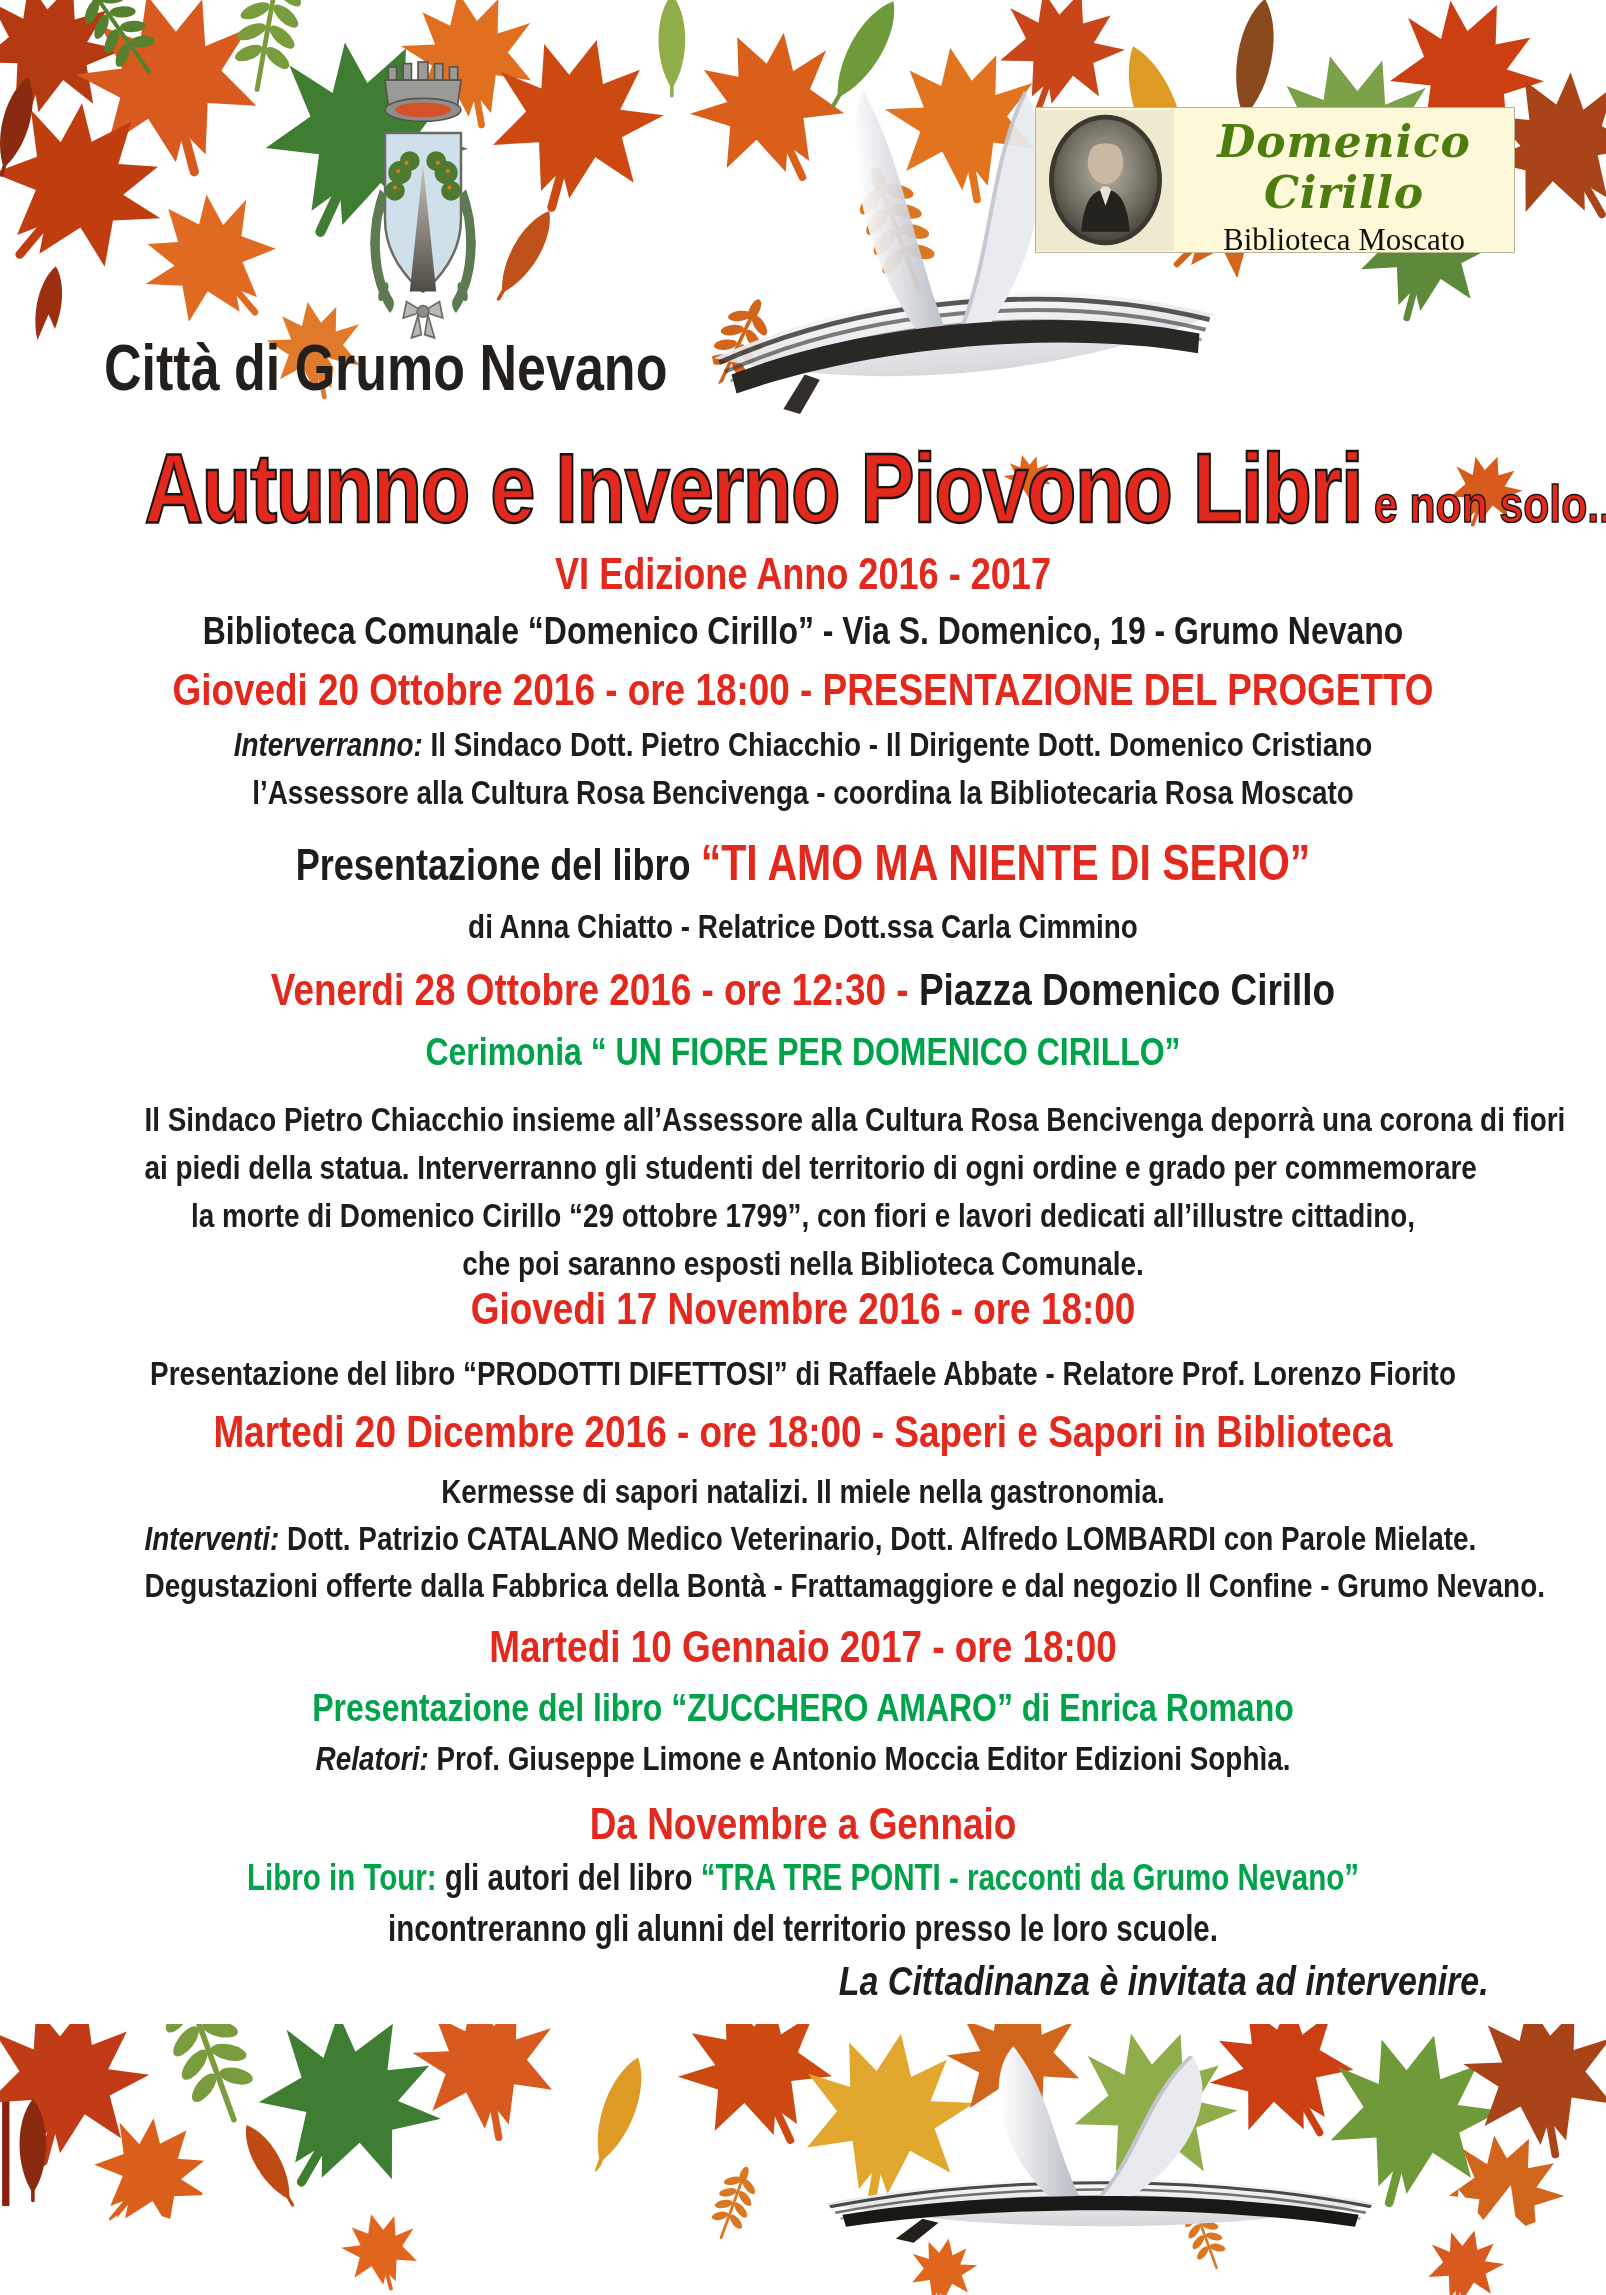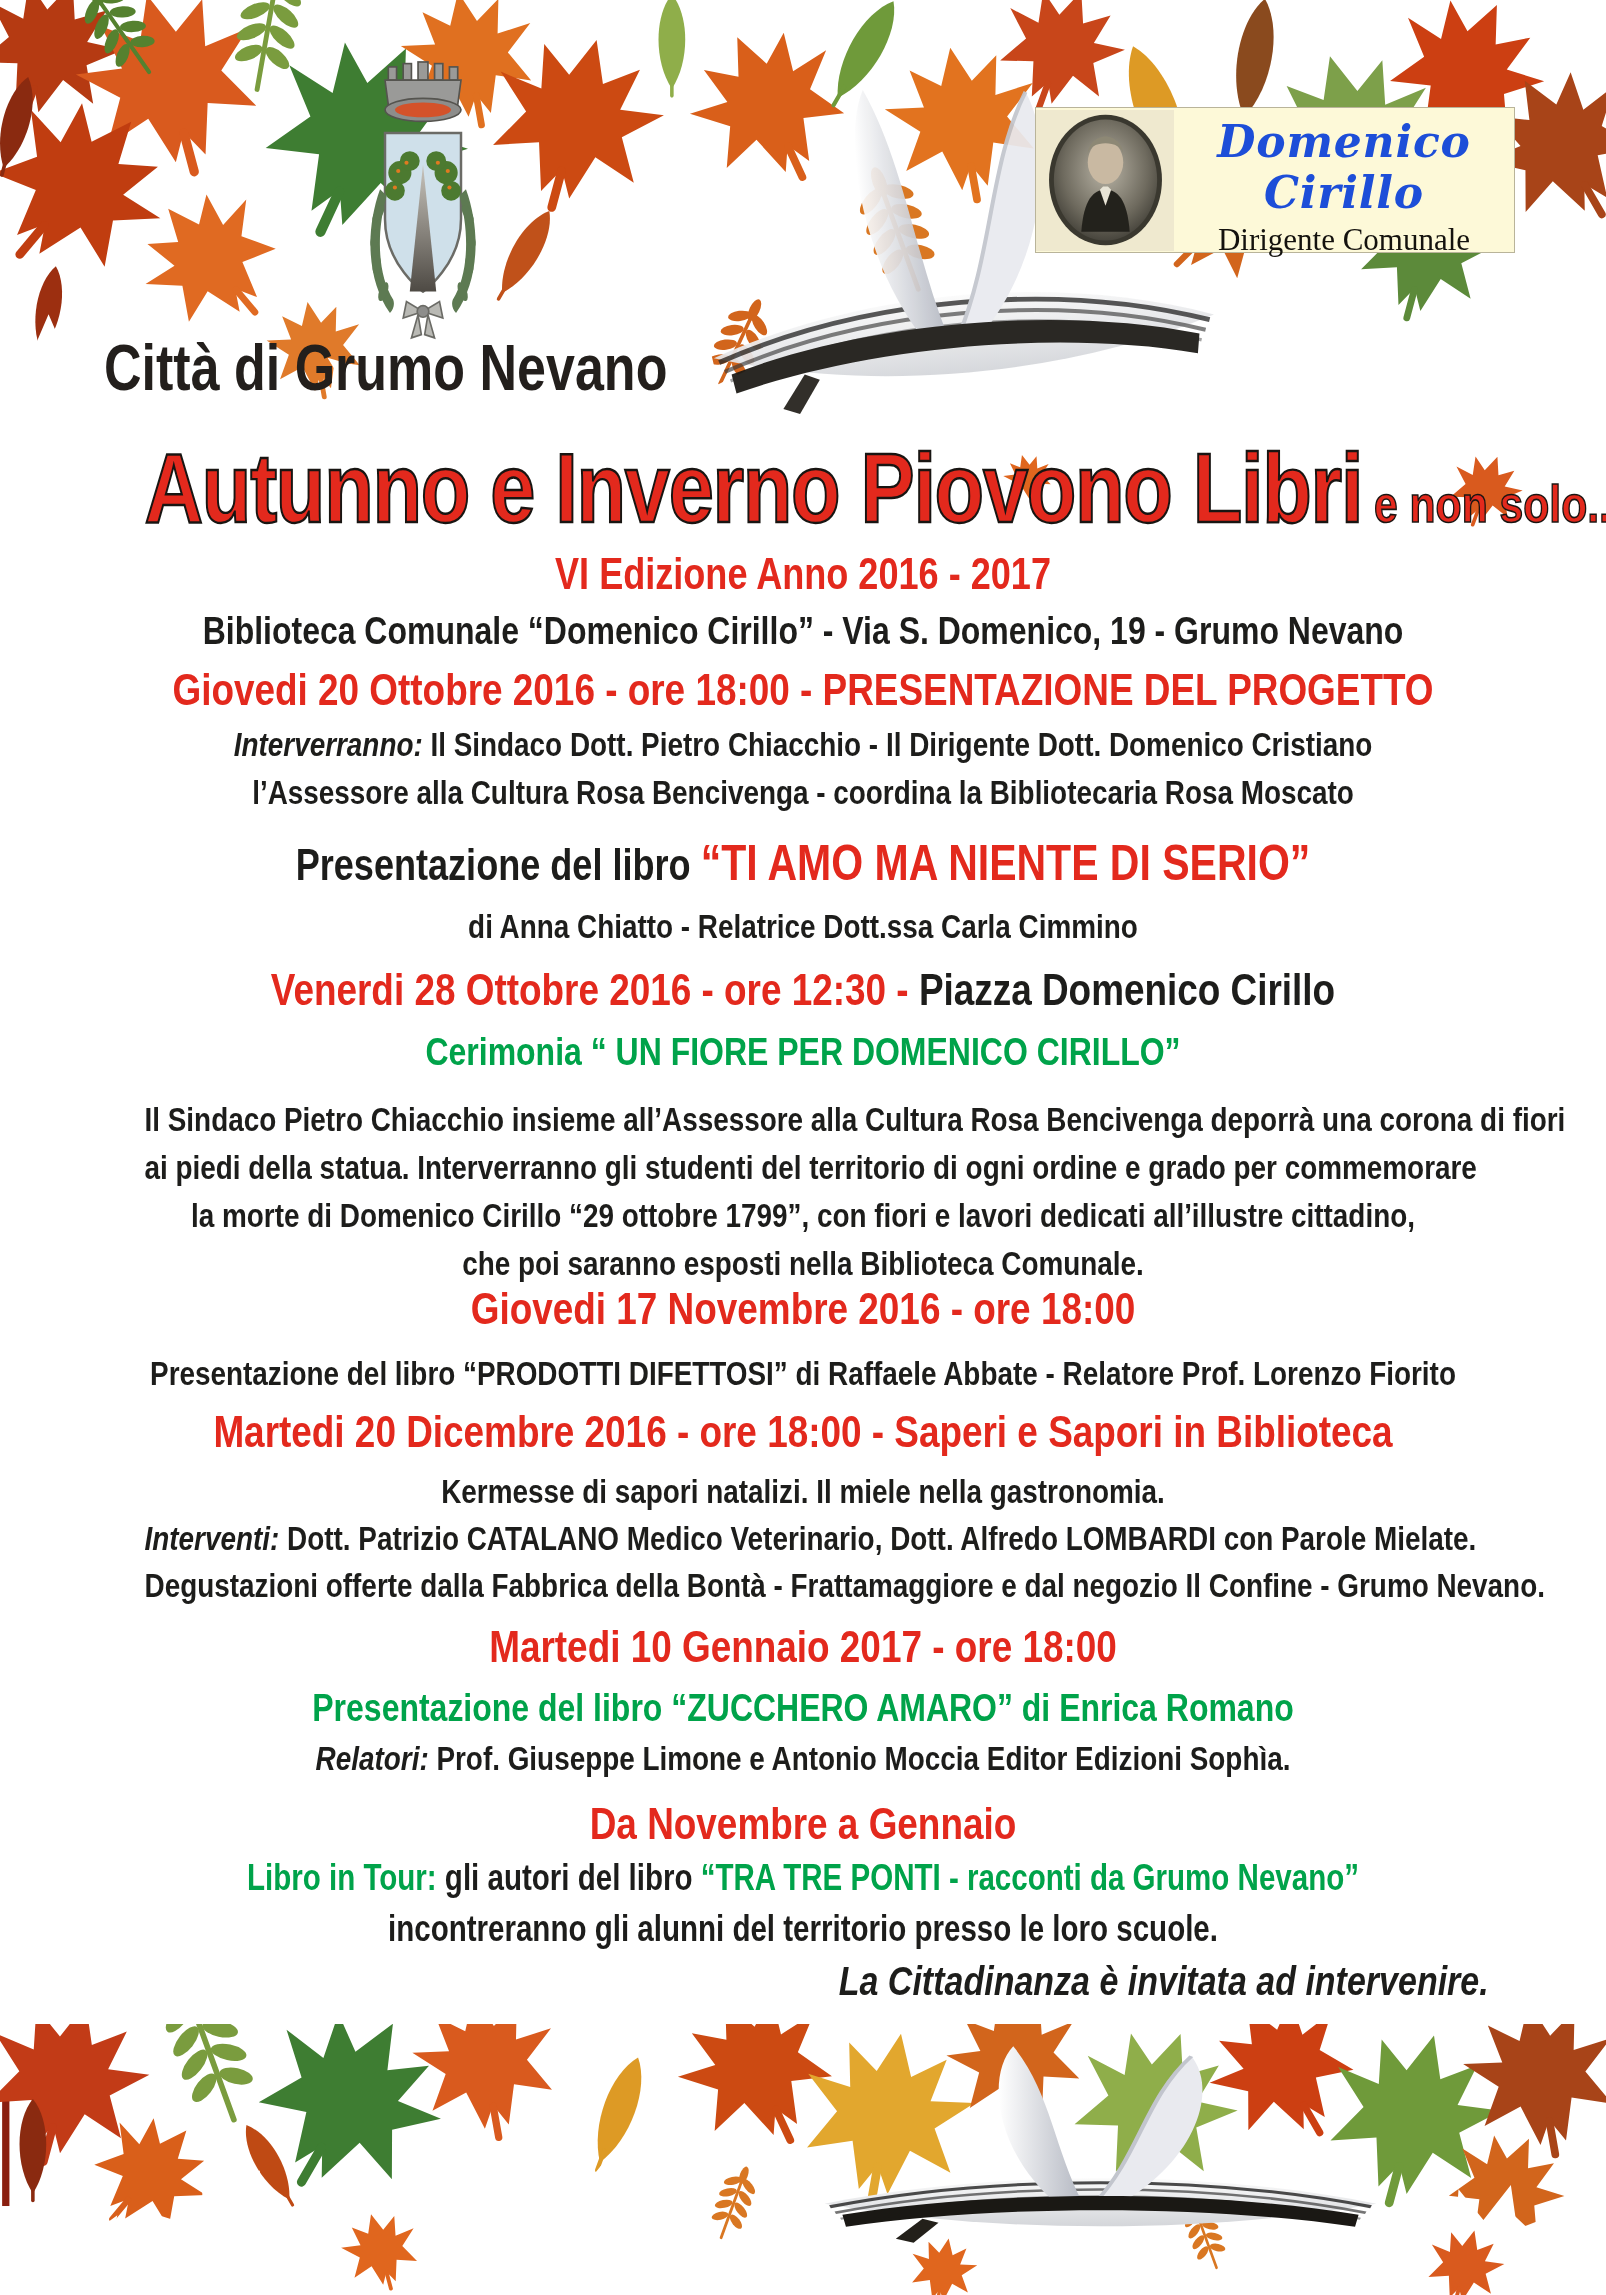--- a/index.html
+++ b/index.html
@@ -31,21 +31,21 @@
   .invite{position:absolute;left:0;top:1959px;width:100%;z-index:3;text-align:right;
           padding-right:138px;box-sizing:border-box;font-size:40px;font-style:italic;
           transform:scaleX(0.85);transform-origin:100% 50%;white-space:nowrap;}
   
   .badge{position:absolute;left:1035px;top:107px;width:478px;height:144px;background:#fdf9d8;
          border:1.6px solid #b9b49a;z-index:4;display:flex;align-items:center;}
   .badge-portrait{width:138px;height:141px;background:#efe9cf;flex:0 0 auto;
                   display:flex;align-items:center;justify-content:center;}
   .badge-text{flex:1;text-align:center;}
   .badge-title{font-family:"DejaVu Serif",serif;font-style:italic;font-weight:bold;
-               font-size:44px;color:#1d4ed8;letter-spacing:0.8px;margin-top:14px;}
+               font-size:44px;color:#4d7c0f;letter-spacing:0.8px;margin-top:14px;}
   .badge-sub{font-family:"Liberation Serif",serif;font-weight:normal;font-size:31px;
              color:#14120e;margin-top:4.9px;}
 </style>
 </head>
 <body>
 
 <div id="poster">
 
   <svg width="0" height="0" style="position:absolute" aria-hidden="true">
     <defs>
@@ -242,21 +242,21 @@
         <ellipse cx="75" cy="84" rx="70" ry="81" fill="#3a382f"></ellipse>
         <ellipse cx="75" cy="84" rx="64" ry="75" fill="url(#portGrad)"></ellipse>
         <ellipse cx="75" cy="62" rx="22" ry="27" fill="#c9b9a2"></ellipse>
         <path d="M53,52 C55,34 95,34 97,52 C97,42 88,30 75,30 C62,30 53,42 53,52 Z" fill="#8d8875"></path>
         <path d="M45,148 C48,108 60,96 75,96 C90,96 102,108 105,148 Z" fill="#23221c"></path>
         <path d="M68,96 L75,116 L82,96 L78,92 L72,92 Z" fill="#e8e4d6"></path>
       </svg>
     </div>
     <div class="badge-text">
       <div class="badge-title">Domenico Cirillo</div>
-      <div class="badge-sub">Dirigente Comunale</div>
+      <div class="badge-sub">Biblioteca Moscato</div>
     </div>
   </div>
 
   <div class="city">Città di Grumo Nevano</div>
 
   <div class="line title-line">
     <span class="t-main">Autunno e Inverno Piovono Libri</span><span class="t-suffix"> e non solo....</span>
   </div>
 
   <div class="line edition">VI Edizione Anno 2016 - 2017</div>

